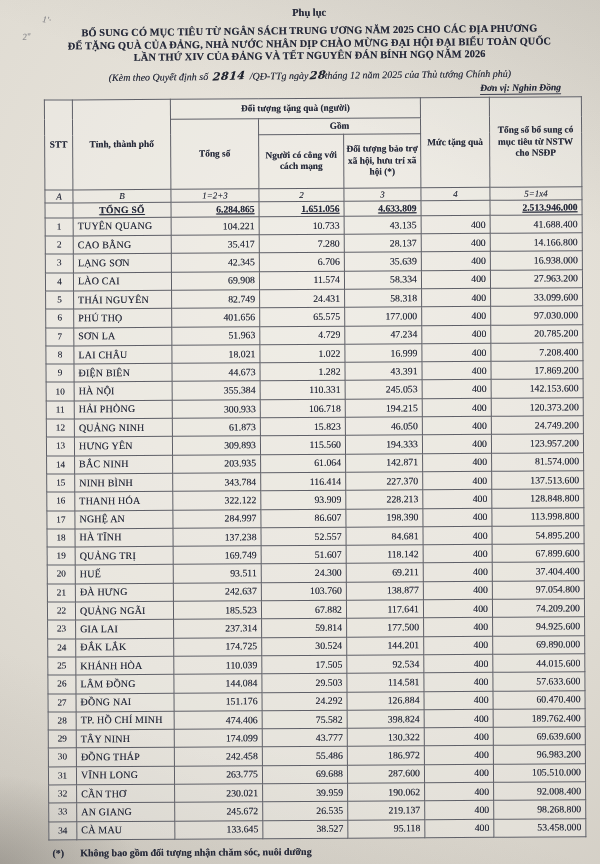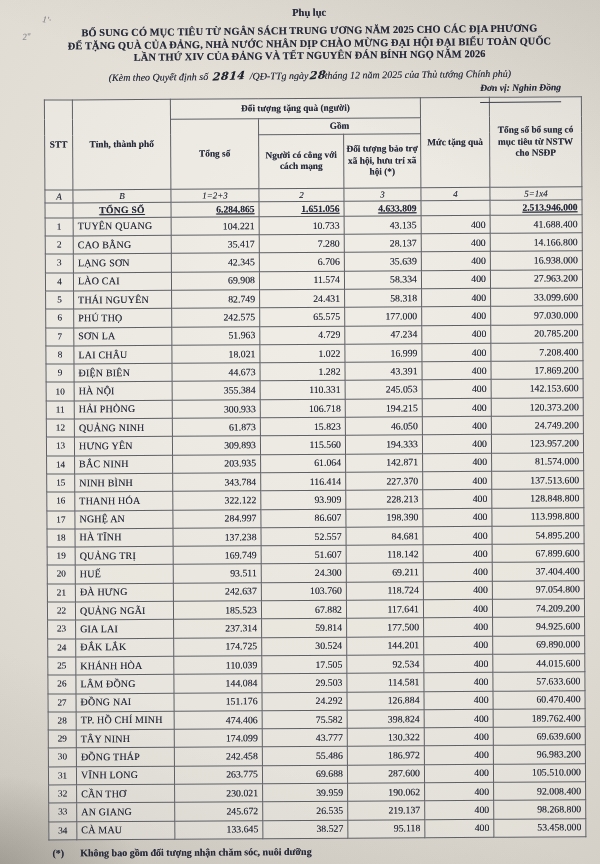--- a/index.html
+++ b/index.html
@@ -30,21 +30,21 @@
   .handwritten{
     font-family:"DejaVu Serif",serif;font-style:italic;font-weight:bold;
     display:inline-block;transform:skewX(-7deg) rotate(-2deg);
     font-size:11px;letter-spacing:.5px;margin:0 2px;color:#20242f;
   }
   .handwritten.day{margin-right:-1px;margin-left:1px;}
   .unit{
     text-align:right;font-style:italic;font-weight:bold;font-size:9.5px;
     margin:3px 19px 0 0;
   }
-  .unit span{border-bottom:.8px solid #3c3f4e;padding-bottom:9px;}
+  .unit span{border-bottom:.8px solid #3c3f4e;padding-bottom:1px;}
 
   table.main{
     border-collapse:collapse;table-layout:fixed;width:537px;
     margin:3px 0 0 44px;background:rgba(252,251,247,.30);
   }
   .main th,.main td{border:1px solid #5f6068;overflow:hidden;vertical-align:middle;}
   .main thead th{font-weight:bold;font-size:9.3px;line-height:1.22;text-align:center;padding:1px 2px;}
   tr.h-group{height:20px;}
   tr.h-gom{height:16px;}
   tr.h-labels{height:54px;}
@@ -174,21 +174,21 @@
     <td class="prov">THÁI NGUYÊN</td>
     <td class="num">82.749</td>
     <td class="num">24.431</td>
     <td class="num">58.318</td>
     <td class="num">400</td>
     <td class="num">33.099.600</td>
   </tr>
           <tr class="data-row">
     <td class="stt">6</td>
     <td class="prov">PHÚ THỌ</td>
-    <td class="num">242.575</td>
+    <td class="num">401.656</td>
     <td class="num">65.575</td>
     <td class="num">177.000</td>
     <td class="num">400</td>
     <td class="num">97.030.000</td>
   </tr>
           <tr class="data-row">
     <td class="stt">7</td>
     <td class="prov">SƠN LA</td>
     <td class="num">51.963</td>
     <td class="num">4.729</td>
@@ -311,21 +311,21 @@
     <td class="num">24.300</td>
     <td class="num">69.211</td>
     <td class="num">400</td>
     <td class="num">37.404.400</td>
   </tr>
           <tr class="data-row">
     <td class="stt">21</td>
     <td class="prov">ĐÀ HƯNG</td>
     <td class="num">242.637</td>
     <td class="num">103.760</td>
-    <td class="num">118.724</td>
+    <td class="num">138.877</td>
     <td class="num">400</td>
     <td class="num">97.054.800</td>
   </tr>
           <tr class="data-row">
     <td class="stt">22</td>
     <td class="prov">QUẢNG NGÃI</td>
     <td class="num">185.523</td>
     <td class="num">67.882</td>
     <td class="num">117.641</td>
     <td class="num">400</td>

